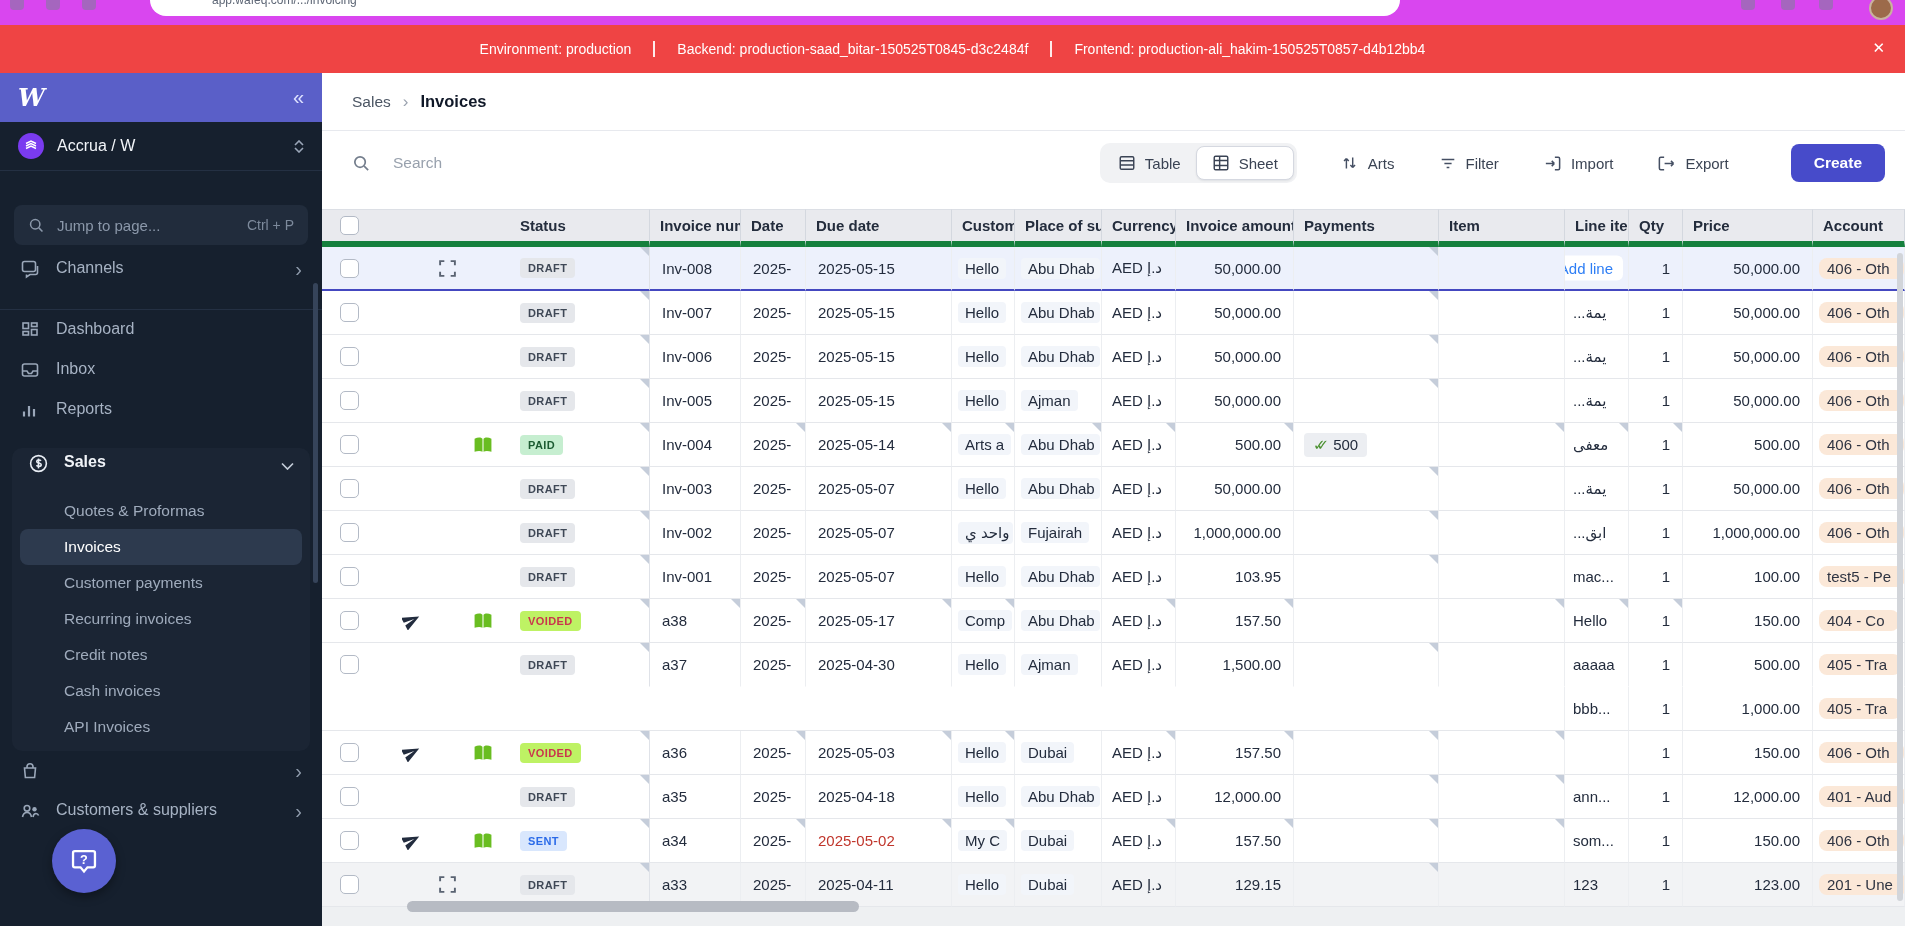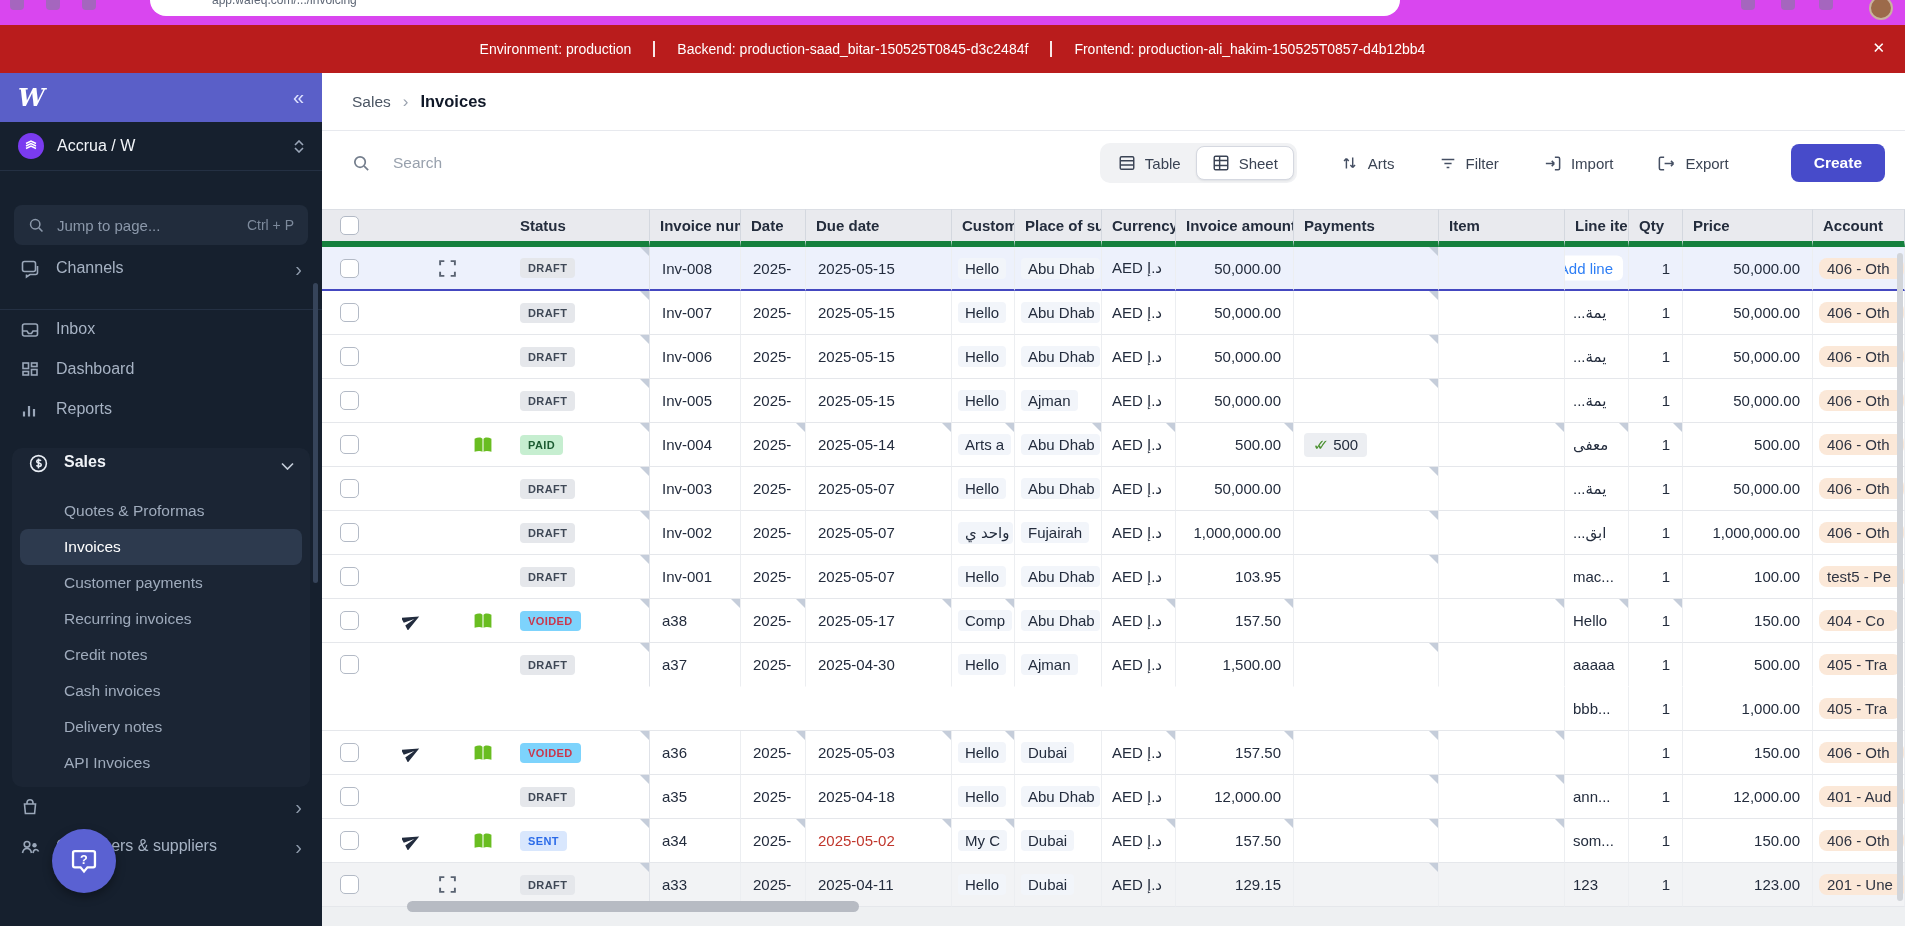--- a/index.html
+++ b/index.html
@@ -6,21 +6,21 @@
   html,body{width:1905px;height:926px;overflow:hidden;font-family:"Liberation Sans","DejaVu Sans",sans-serif;background:#fff}
 
   
   .browser{position:relative;height:25px;background:#d946ef;overflow:hidden}
   .browser .pill{position:absolute;left:150px;top:-16px;width:1250px;height:32px;background:#fff;border-radius:16px}
   .browser .pill span{display:block;line-height:32px;padding-left:62px;font-size:12px;color:#5d6675}
   .browser .bdot{position:absolute;top:-4px;width:14px;height:14px;border-radius:4px;background:#7a8295;opacity:.55}
   .browser .avatar{position:absolute;right:12px;top:-4px;width:24px;height:24px;border-radius:50%;background:#9c6a4a;border:2px solid #c9b29e}
 
   
-  .banner{height:48px;background:#b91c1c;color:#fff;display:flex;align-items:center;justify-content:center;position:relative;font-size:14px;font-weight:500}
+  .banner{height:48px;background:#ef4444;color:#fff;display:flex;align-items:center;justify-content:center;position:relative;font-size:14px;font-weight:500}
   .banner .bitem{white-space:nowrap}
   .banner .bsep{width:2px;height:16px;background:#fff;margin:0 22px;opacity:.9}
   .banner .close{position:absolute;right:20px;top:14px;font-size:15px;font-weight:700;cursor:pointer}
 
   .app{display:flex;height:853px}
 
   
   .sidebar{position:relative;width:322px;background:#16202e;flex:none;color:#a7b3c4;overflow:hidden}
   .sb-head{height:49px;background:#5a5fc8;display:flex;align-items:center;padding:0 18px}
   .sb-logo{color:#fff;font-family:"DejaVu Serif",serif;font-style:italic;font-weight:700;font-size:24px}
@@ -73,21 +73,21 @@
   .c-check,.c-icons{border-right:none}
   .c-status{border-right:1px solid #dfe2e8}
   .c-check{padding-left:18px}
   .checkbox{width:19px;height:19px;border:1.5px solid #b3bac6;border-radius:5px;background:#fff;flex:none;cursor:pointer}
   .c-icons{padding-left:22px;gap:12px}
   .islot{width:24px;height:24px;display:flex;align-items:center;justify-content:center;flex:none}
   .c-status{padding-left:20px}
   .badge{font-size:11px;font-weight:700;letter-spacing:.4px;padding:4px 8px;border-radius:4px}
   .b-draft{background:#e5e7eb;color:#3f4856}
   .b-paid{background:#c6eed0;color:#1d5c33}
-  .b-voided{background:#7dd3fc;color:#c9374c}
+  .b-voided{background:#bef264;color:#c9374c}
   .b-sent{background:#d9e7fd;color:#2b6be8}
   .c-number,.c-date,.c-due{padding-left:12px}
   .c-customer,.c-place{padding-left:6px}
   .chip{background:#f2f5fa;border-radius:4px;padding:2px 7px;overflow:hidden;white-space:nowrap}
   .c-customer .chip{max-width:55px}
   .c-place .chip{max-width:79px}
   .c-currency{padding-left:10px}
   .c-amount,.c-qty,.c-price{justify-content:flex-end;padding-right:12px}
   .c-payments{padding-left:10px}
   .paychip{display:flex;align-items:center;background:#eceef2;border-radius:4px;padding:3px 9px;gap:4px}
@@ -177,36 +177,36 @@
           </span>
           <span class="nlabel">Channels</span>
           <span class="nchev">›</span>
         </div>
       </div>
     <div class="sb-div"></div>
     <div id="nav-main">
         <div class="nav-item">
           <span class="nicon">
             <svg width="20" height="20" viewBox="0 0 20 20" fill="none" stroke="#9aa7b9" stroke-width="1.6">
-              <rect x="2.5" y="4" width="15" height="12" rx="2"></rect>
-              <path d="M2.5 11h4.5l1.5 2.5h3L13 11h4.5"></path>
-            </svg>
-          </span>
-          <span class="nlabel">Inbox</span>
-        </div>
-        <div class="nav-item">
-          <span class="nicon">
-            <svg width="20" height="20" viewBox="0 0 20 20" fill="none" stroke="#9aa7b9" stroke-width="1.6">
               <rect x="3" y="3" width="5.5" height="5.5"></rect>
               <rect x="11.5" y="3" width="5.5" height="3.5"></rect>
               <rect x="3" y="11.5" width="5.5" height="3.5"></rect>
               <rect x="11.5" y="9.5" width="5.5" height="5.5"></rect>
             </svg>
           </span>
           <span class="nlabel">Dashboard</span>
+        </div>
+        <div class="nav-item">
+          <span class="nicon">
+            <svg width="20" height="20" viewBox="0 0 20 20" fill="none" stroke="#9aa7b9" stroke-width="1.6">
+              <rect x="2.5" y="4" width="15" height="12" rx="2"></rect>
+              <path d="M2.5 11h4.5l1.5 2.5h3L13 11h4.5"></path>
+            </svg>
+          </span>
+          <span class="nlabel">Inbox</span>
         </div>
         <div class="nav-item">
           <span class="nicon">
             <svg width="20" height="20" viewBox="0 0 20 20" fill="none" stroke="#9aa7b9" stroke-width="2.2">
               <path d="M4 16.5v-5"></path>
               <path d="M9 16.5V6"></path>
               <path d="M14 16.5v-7.5"></path>
             </svg>
           </span>
           <span class="nlabel">Reports</span>
@@ -225,21 +225,20 @@
           <span class="nchev"><svg width="13" height="8" viewBox="0 0 13 8" fill="none" stroke="#c3ccd8" stroke-width="1.7">
               <path d="M1 1.5 6.5 7 12 1.5"></path>
             </svg></span>
         </div>
         <div class="sub-item">Quotes &amp; Proformas</div>
         <div class="sub-item active">Invoices</div>
         <div class="sub-item">Customer payments</div>
         <div class="sub-item">Recurring invoices</div>
         <div class="sub-item">Credit notes</div>
         <div class="sub-item">Cash invoices</div>
-        <div class="sub-item">Delivery notes</div>
         <div class="sub-item">API Invoices</div>
       </div>
     <div id="nav-bottom" style="margin-top:10px">
         <div class="nav-item">
           <span class="nicon">
             <svg width="20" height="20" viewBox="0 0 20 20" fill="none" stroke="#9aa7b9" stroke-width="1.6">
               <path d="M4.5 7h11l-.9 9.5H5.4z"></path>
               <path d="M7 7V5.8a3 3 0 0 1 6 0V7"></path>
             </svg>
           </span>

